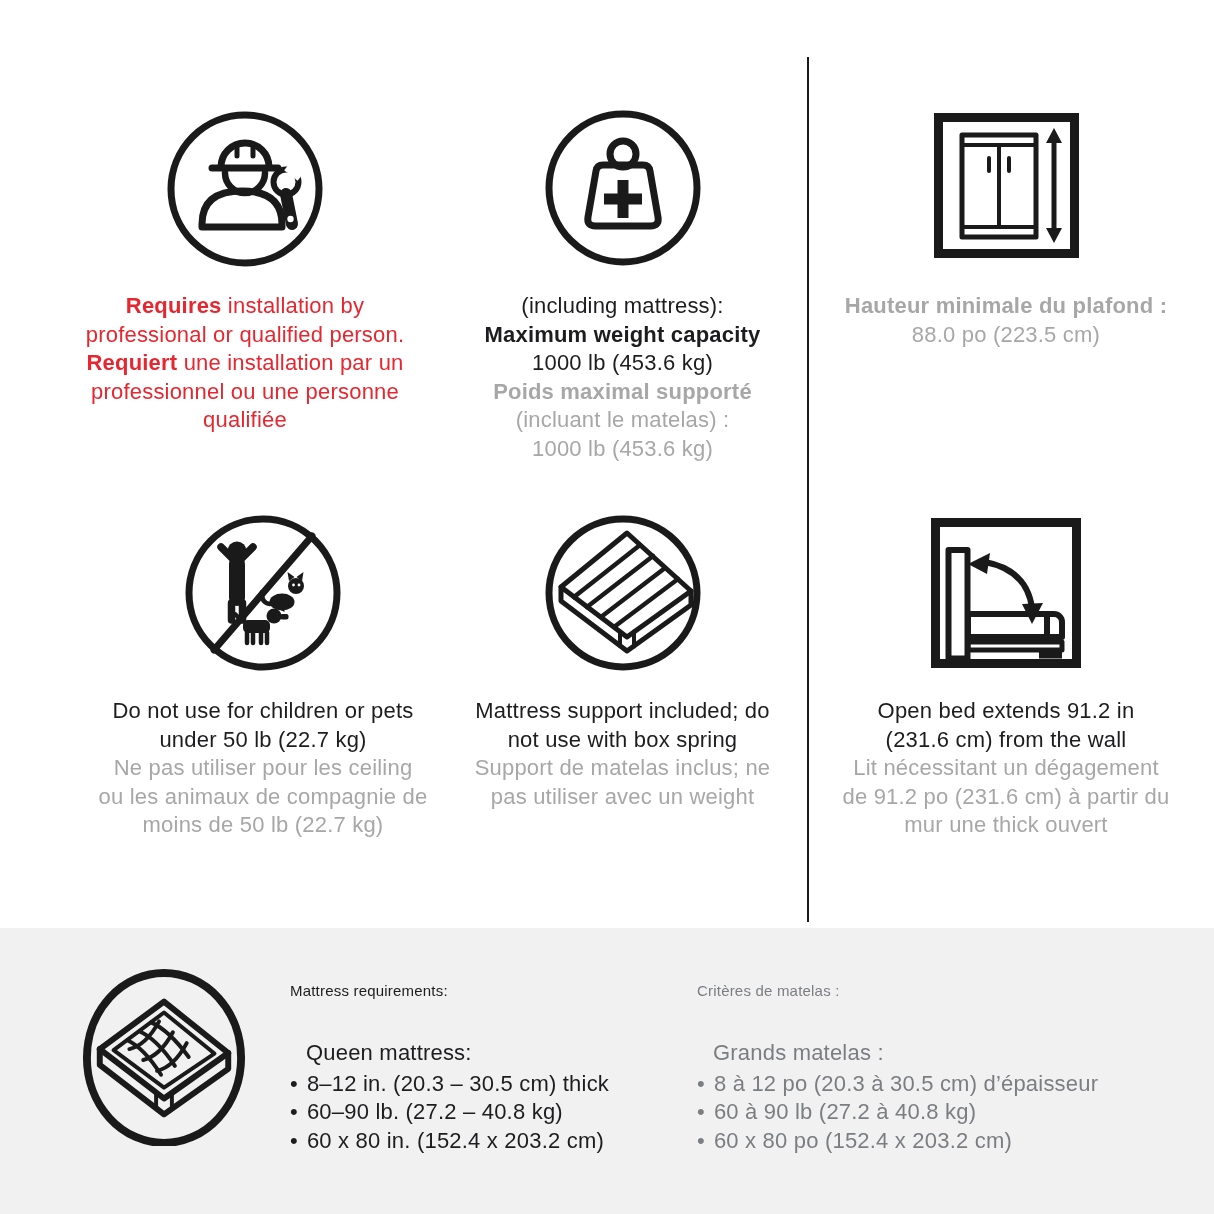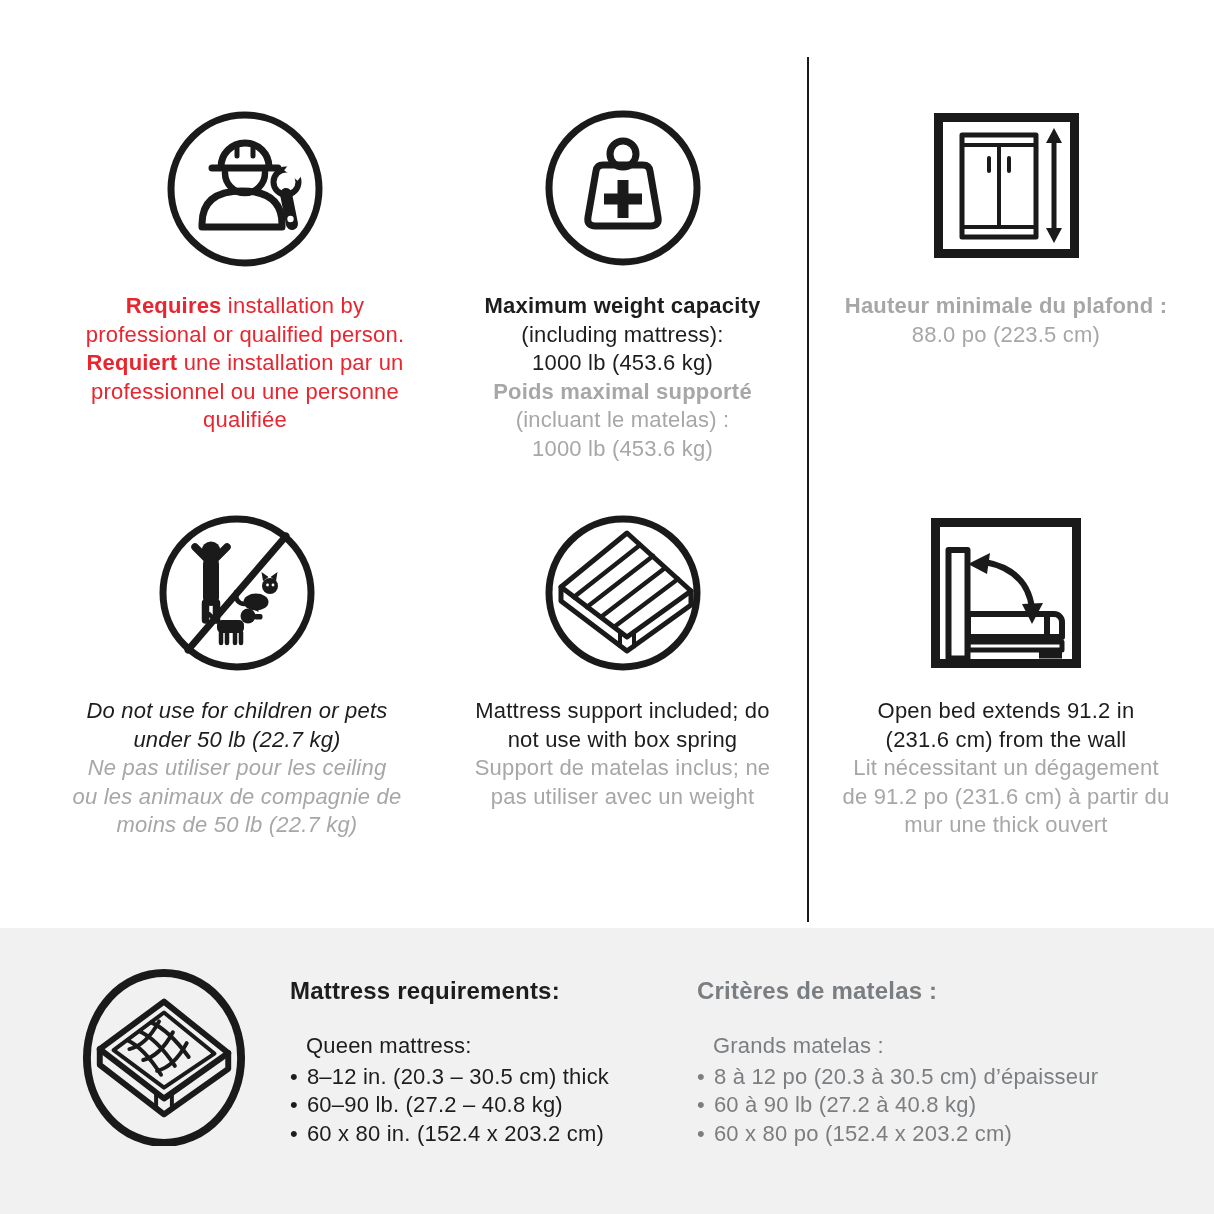--- a/index.html
+++ b/index.html
@@ -3,37 +3,37 @@
 <meta charset="utf-8">
 <style>
   html,body{margin:0;padding:0;background:#fff;}
   .canvas{position:relative;width:1214px;height:1214px;background:#ffffff;
     font-family:"Liberation Sans",sans-serif;color:#1d1d1f;overflow:hidden;}
   .divider{position:absolute;left:807px;top:57px;width:2px;height:865px;background:#1a1a1a;}
   .cell{position:absolute;text-align:center;}
   .c1{left:30px;top:100px;width:430px;}
   .c2{left:450px;top:100px;width:345px;}
   .c3{left:822px;top:100px;width:368px;}
-  .c4{left:22px;top:505px;width:430px;font-style:italic;}
+  .c4{left:48px;top:505px;width:430px;}
   .c5{left:450px;top:505px;width:345px;}
   .c6{left:822px;top:505px;width:368px;}
   .icon-wrap{height:192px;display:flex;align-items:flex-start;justify-content:center;padding-top:8px;box-sizing:border-box;}
   .txt{font-size:22px;line-height:28.5px;letter-spacing:.2px;}
   .txt p{margin:0;}
   .ln{font-size:22px;line-height:28.5px;letter-spacing:.2px;}
   .bold{font-weight:700;}
   .red{color:#e7262f;}
   .gray{color:#a7a7a8;}
   .narrow{max-width:352px;margin:0 auto;}
   .bottom{position:absolute;left:0;top:928px;width:1214px;height:286px;background:#f1f1f2;}
   .b-icon{position:absolute;left:80px;top:38px;}
   .b-col{position:absolute;top:50px;font-size:22px;line-height:28.5px;letter-spacing:.2px;text-align:left;}
   .b-en{left:290px;color:#1d1d1f;}
   .b-fr{left:697px;color:#7b7e80;}
-  .b-head{font-weight:700;font-size:24px;margin:0 0 28px 0;line-height:26px;}
+  .b-head{font-weight:400;font-size:15px;margin:0 0 35px 0;line-height:26px;}
   .b-sub{margin:0 0 2px 16px;}
   .b-list{margin:0;padding:0;list-style:none;}
   .b-list li::before{content:"\2022";margin-right:9px;}
   svg{display:block;}
 </style>
 </head>
 <body>
 
 <div class="canvas">
   <div class="divider"></div>
@@ -63,22 +63,22 @@
     <div class="icon-wrap">
       <svg width="160" height="160" viewBox="0 0 160 160" fill="none" stroke="#1a1a1a" stroke-linecap="round" stroke-linejoin="round">
         <circle cx="80" cy="80" r="74" stroke-width="7"></circle>
         <circle cx="80" cy="46" r="13" stroke-width="7"></circle>
         <path d="M60,57 h40 q6,0 7,6 l8,46 q1.6,9 -7.6,9 H52.6 q-9.2,0 -7.6,-9 l8,-46 q1,-6 7,-6 z" stroke-width="7"></path>
         <path d="M80,72 V110" stroke-width="11" stroke-linecap="butt"></path>
         <path d="M61,91 H99" stroke-width="11" stroke-linecap="butt"></path>
       </svg>
     </div>
     <div class="txt">
+      <div class="ln">(including mattress):</div>
       <div class="ln bold">Maximum weight capacity</div>
-      <div class="ln">(including mattress):</div>
       <div class="ln">1000 lb (453.6 kg)</div>
       <div class="ln bold gray">Poids maximal supporté</div>
       <div class="ln gray">(incluant le matelas) :</div>
       <div class="ln gray">1000 lb (453.6 kg)</div>
     </div>
   </section>
 
   <section class="cell c3">
     <div class="icon-wrap">
       <svg width="155" height="155" viewBox="0 0 155 155" fill="none" stroke="#1a1a1a" stroke-linecap="round" stroke-linejoin="round">

